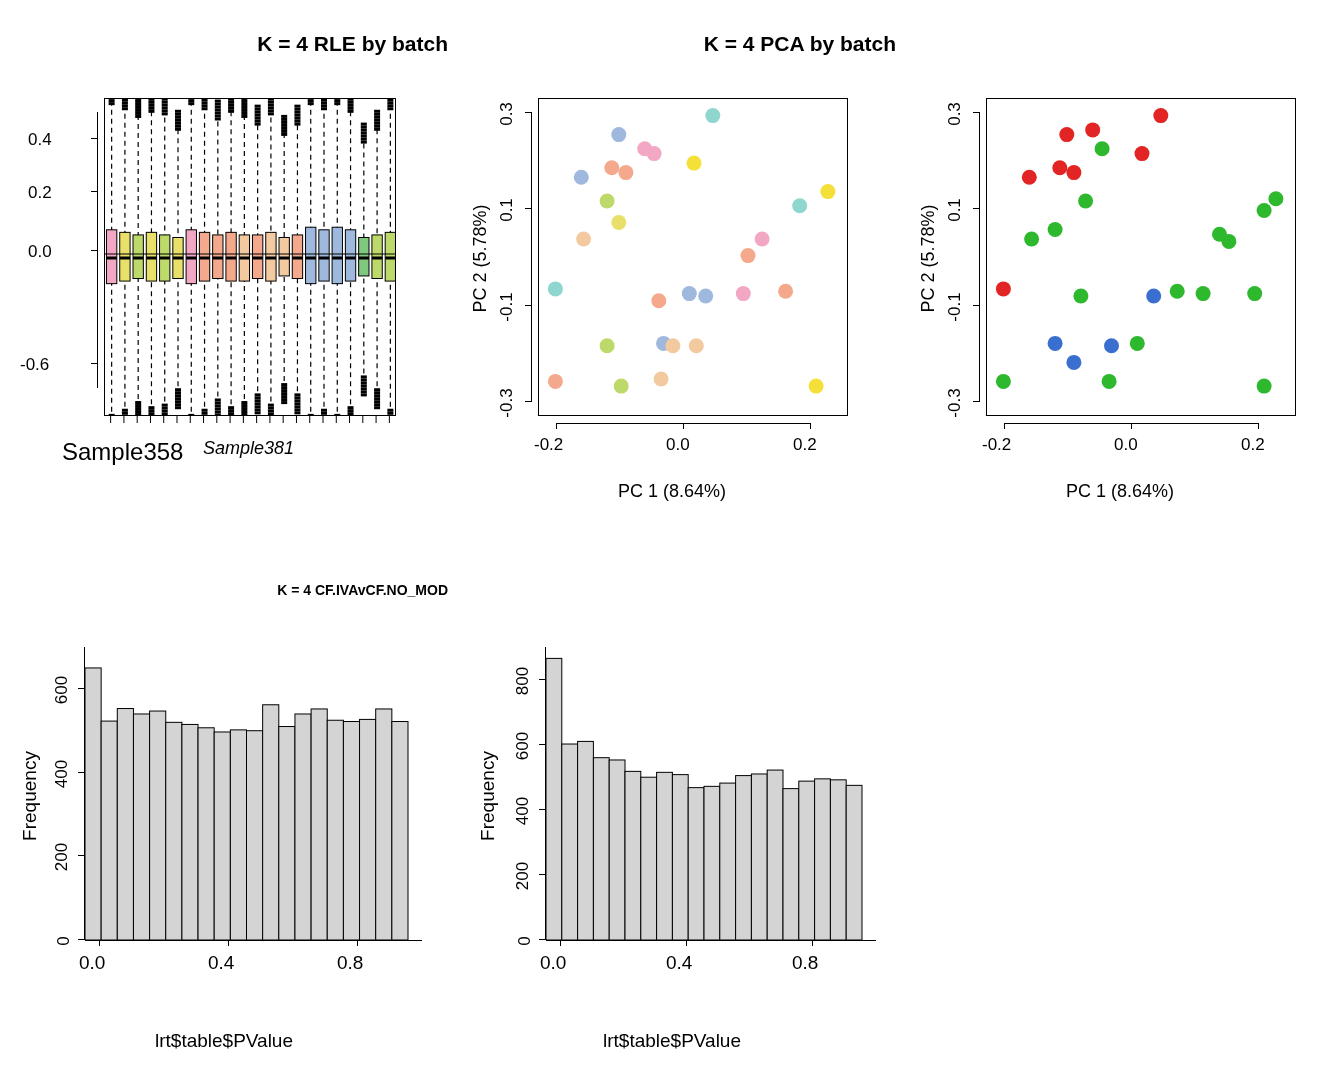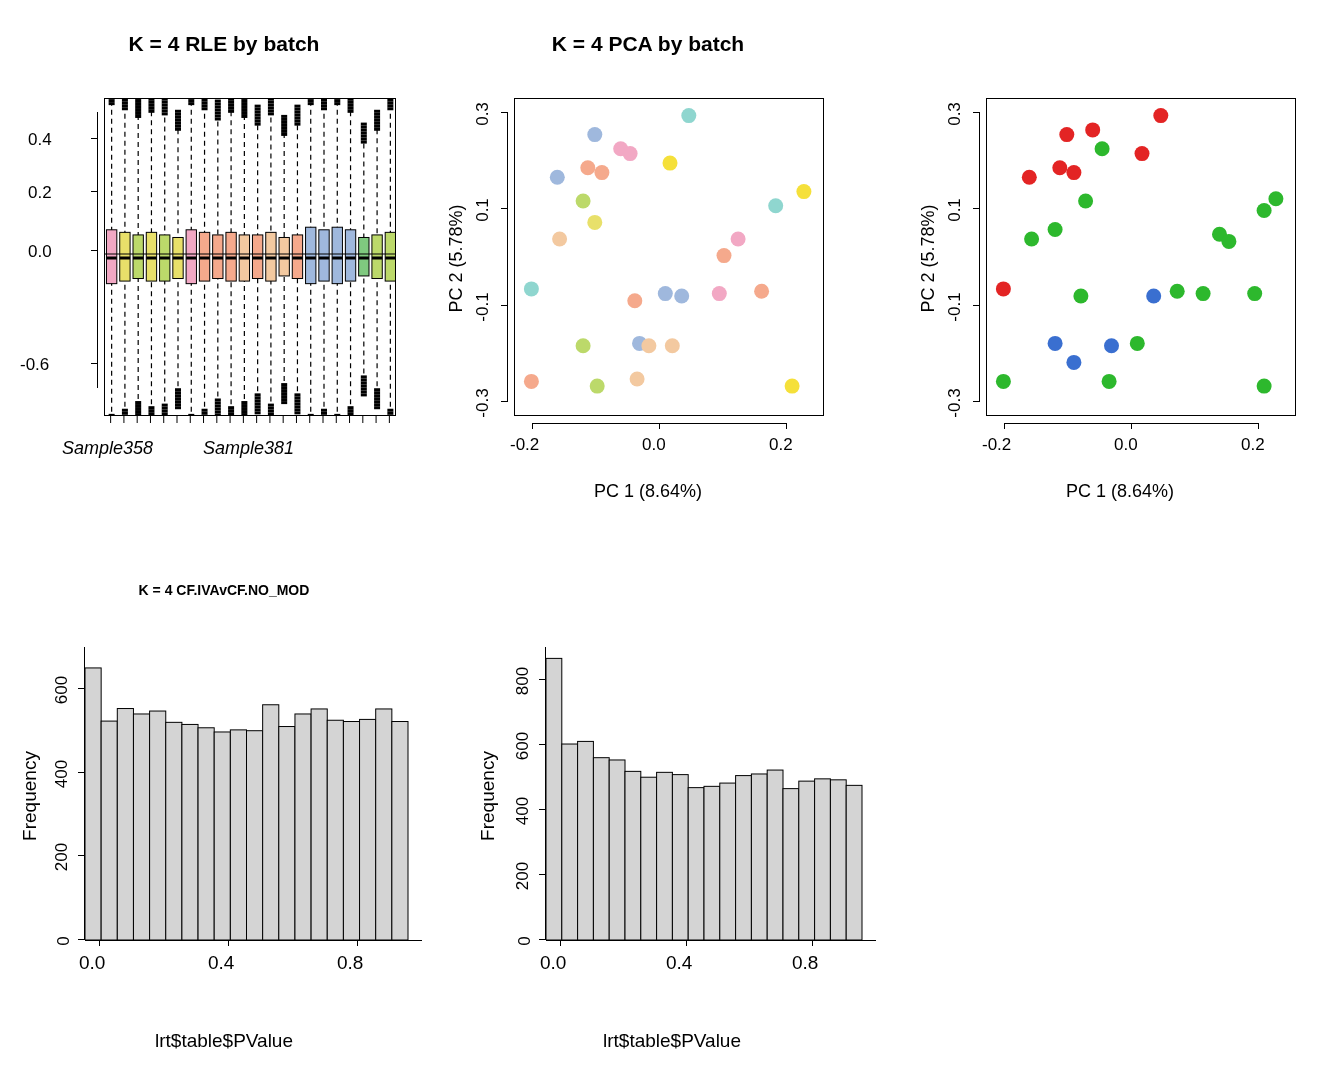--- a/index.html
+++ b/index.html
@@ -13,21 +13,21 @@
     font-family: "Liberation Sans", sans-serif;
     color: #000000;
     position: relative;
     overflow: hidden;
   }
   .panel {
     position: absolute;
   }
   .panel-title {
     position: absolute;
-    text-align: center;
+    text-align: right;
     font-weight: bold;
     color: #000;
   }
   .title-lg {
     font-size: 21px;
   }
   .title-sm {
     font-size: 14px;
   }
   .plotbox {
@@ -436,25 +436,25 @@
         <line x1="205.72727272727275" y1="0" x2="205.72727272727275" y2="7" stroke="#000" stroke-width="1"></line>
         <line x1="219" y1="0" x2="219" y2="7" stroke="#000" stroke-width="1"></line>
         <line x1="232.27272727272728" y1="0" x2="232.27272727272728" y2="7" stroke="#000" stroke-width="1"></line>
         <line x1="245.54545454545456" y1="0" x2="245.54545454545456" y2="7" stroke="#000" stroke-width="1"></line>
         <line x1="258.8181818181818" y1="0" x2="258.8181818181818" y2="7" stroke="#000" stroke-width="1"></line>
         <line x1="272.0909090909091" y1="0" x2="272.0909090909091" y2="7" stroke="#000" stroke-width="1"></line>
         <line x1="285.3636363636364" y1="0" x2="285.3636363636364" y2="7" stroke="#000" stroke-width="1"></line>
       </g>
   </svg>
 
-  <div class="ticklabel" style="left:62px;top:438px;font-size:18px;font-style:italic;">Sample358</div>
+  <div class="ticklabel" style="left:62px;top:438px;font-size:24px;">Sample358</div>
   <div class="ticklabel" style="left:203px;top:438px;font-size:18px;font-style:italic;">Sample381</div>
 </div>
 
-<div class="panel" style="left:424px;top:0;width:448px;height:520px;">
+<div class="panel" style="left:448px;top:0;width:448px;height:520px;">
   <div class="panel-title title-lg" style="left:0;top:32px;width:448px;">K = 4 PCA by batch</div>
 
   <div class="plotbox" style="left:90px;top:98px;width:310px;height:318px;">
     <svg width="310" height="318" viewBox="0 0 310 318">
       <g id="pca-batch-points">
           <circle cx="79.8" cy="35.6" r="7.5" fill="#9fb8dd"></circle>
           <circle cx="105.7" cy="49.8" r="7.5" fill="#f2a8c4"></circle>
           <circle cx="115.1" cy="54.6" r="7.5" fill="#f2a8c4"></circle>
           <circle cx="173.8" cy="16.6" r="7.5" fill="#8fd6cf"></circle>
           <circle cx="72.8" cy="68.8" r="7.5" fill="#f5a98c"></circle>

